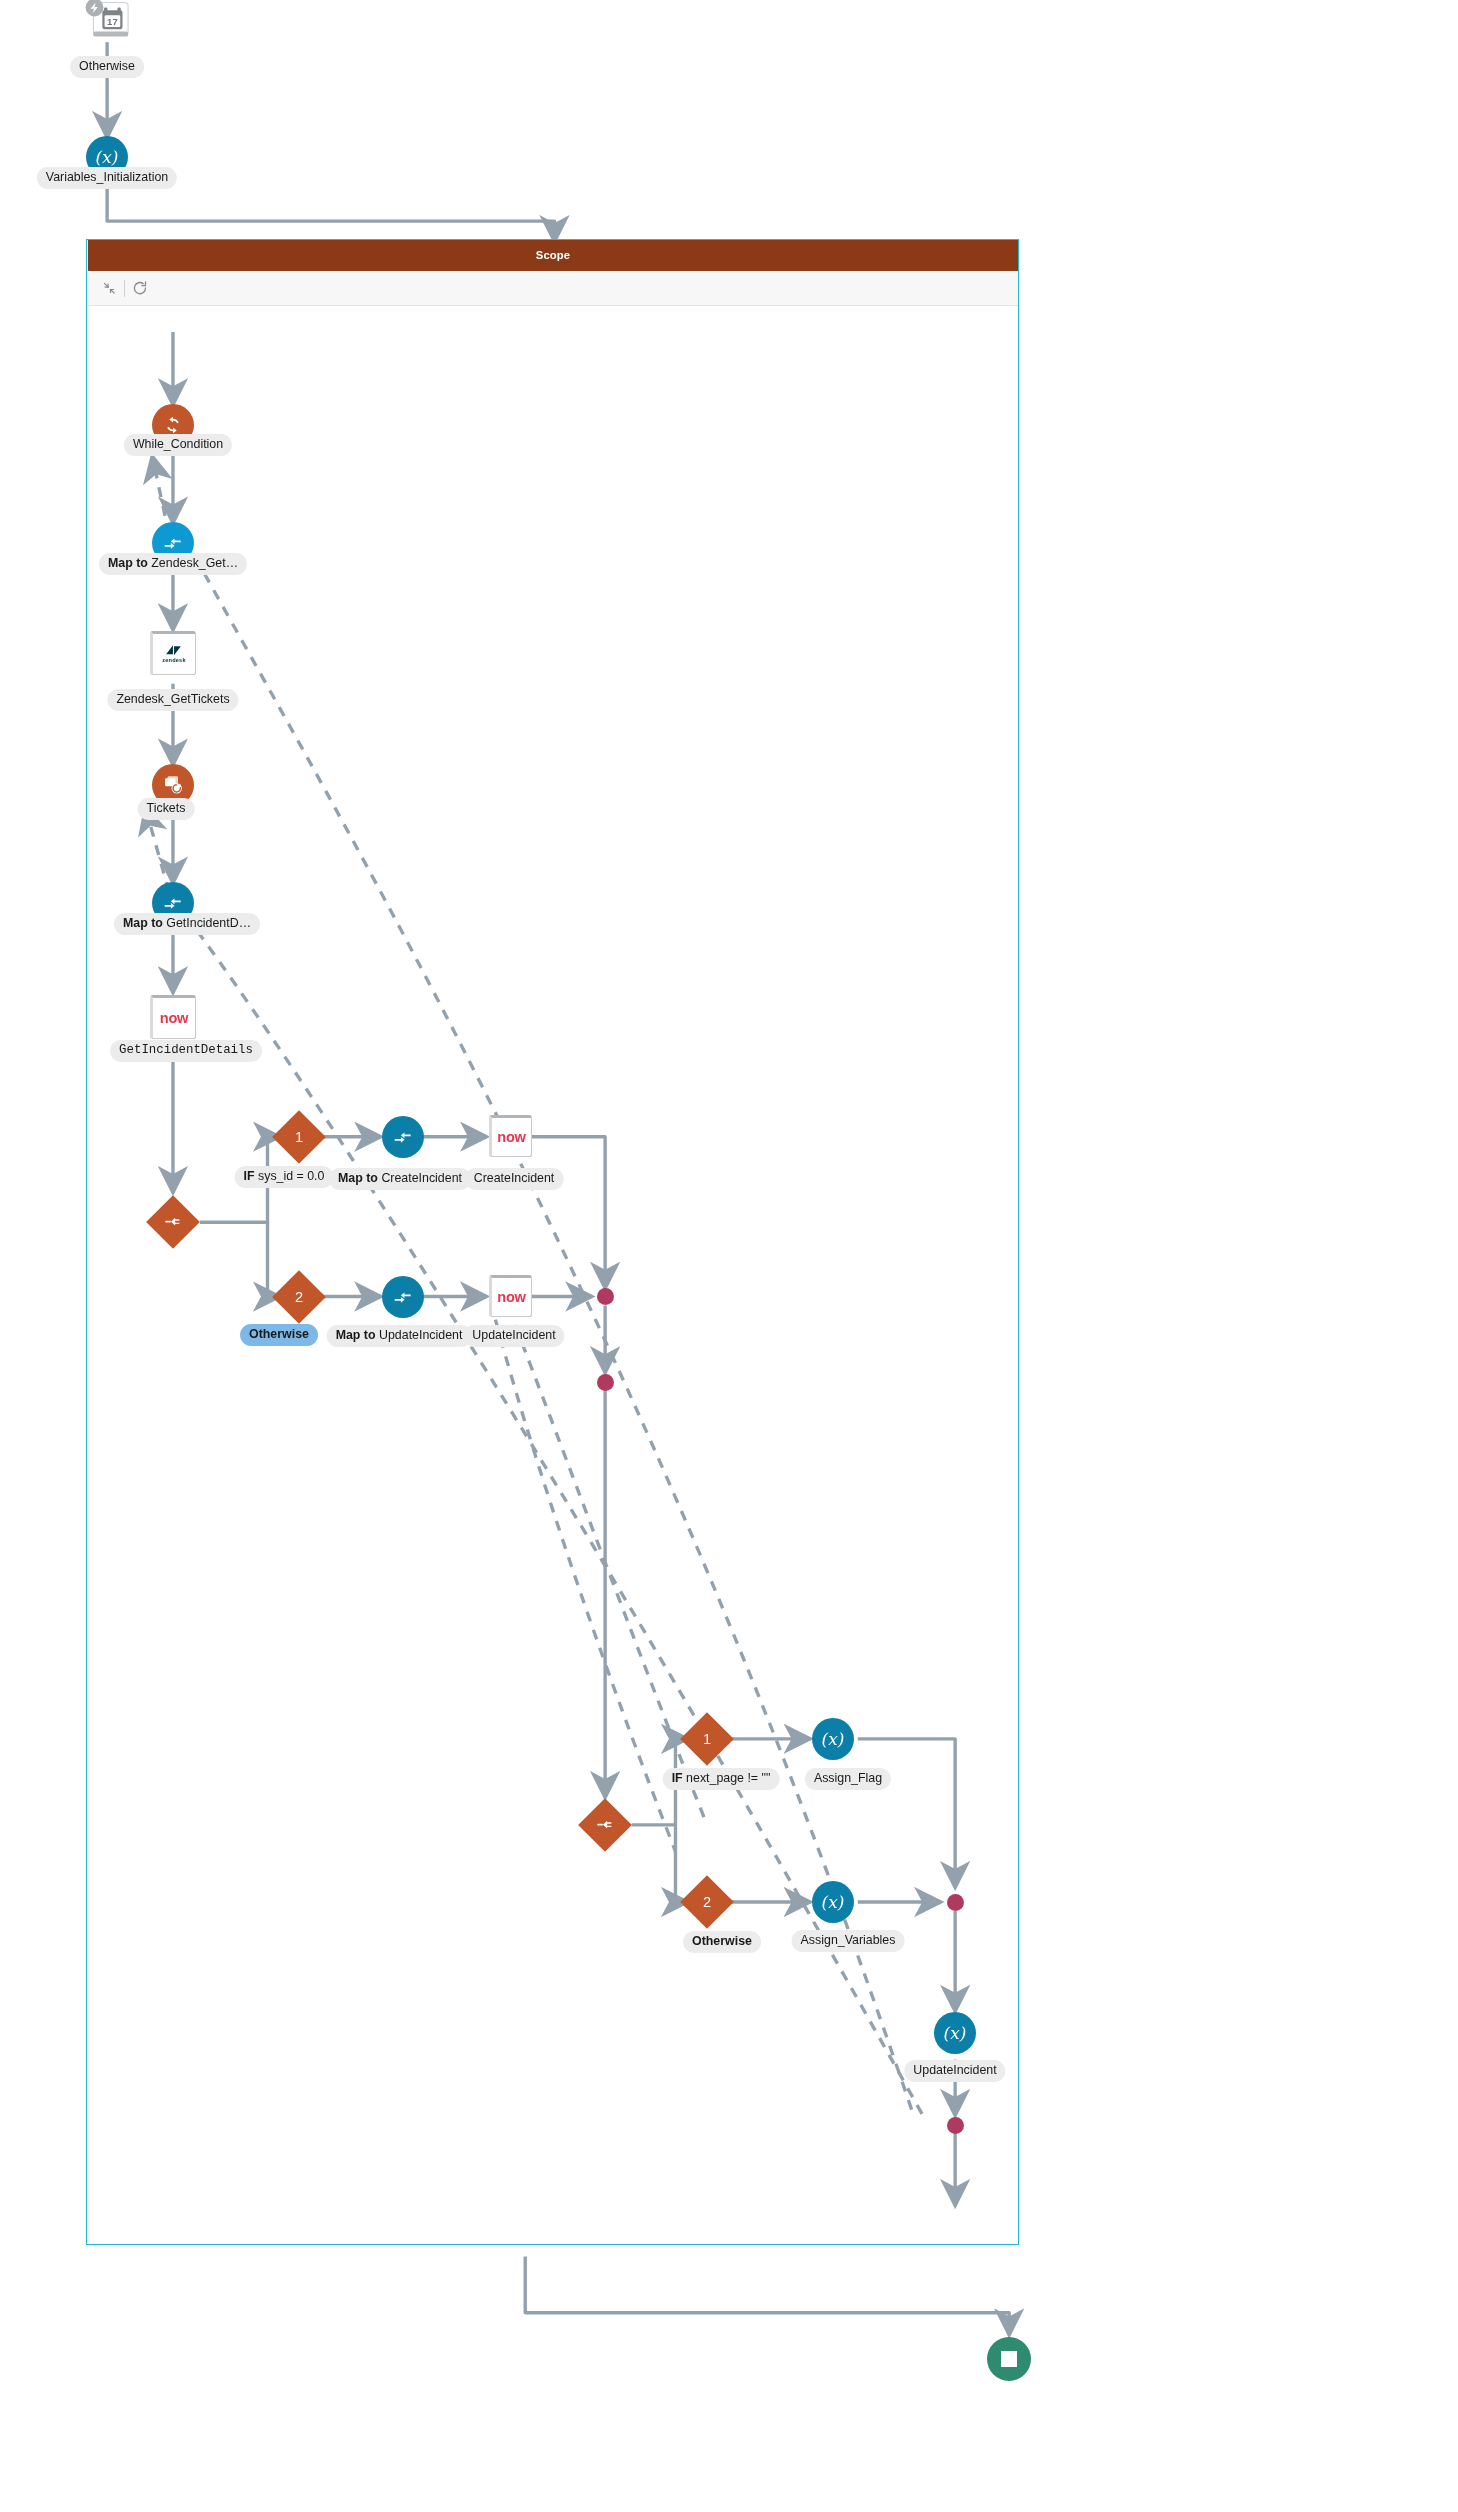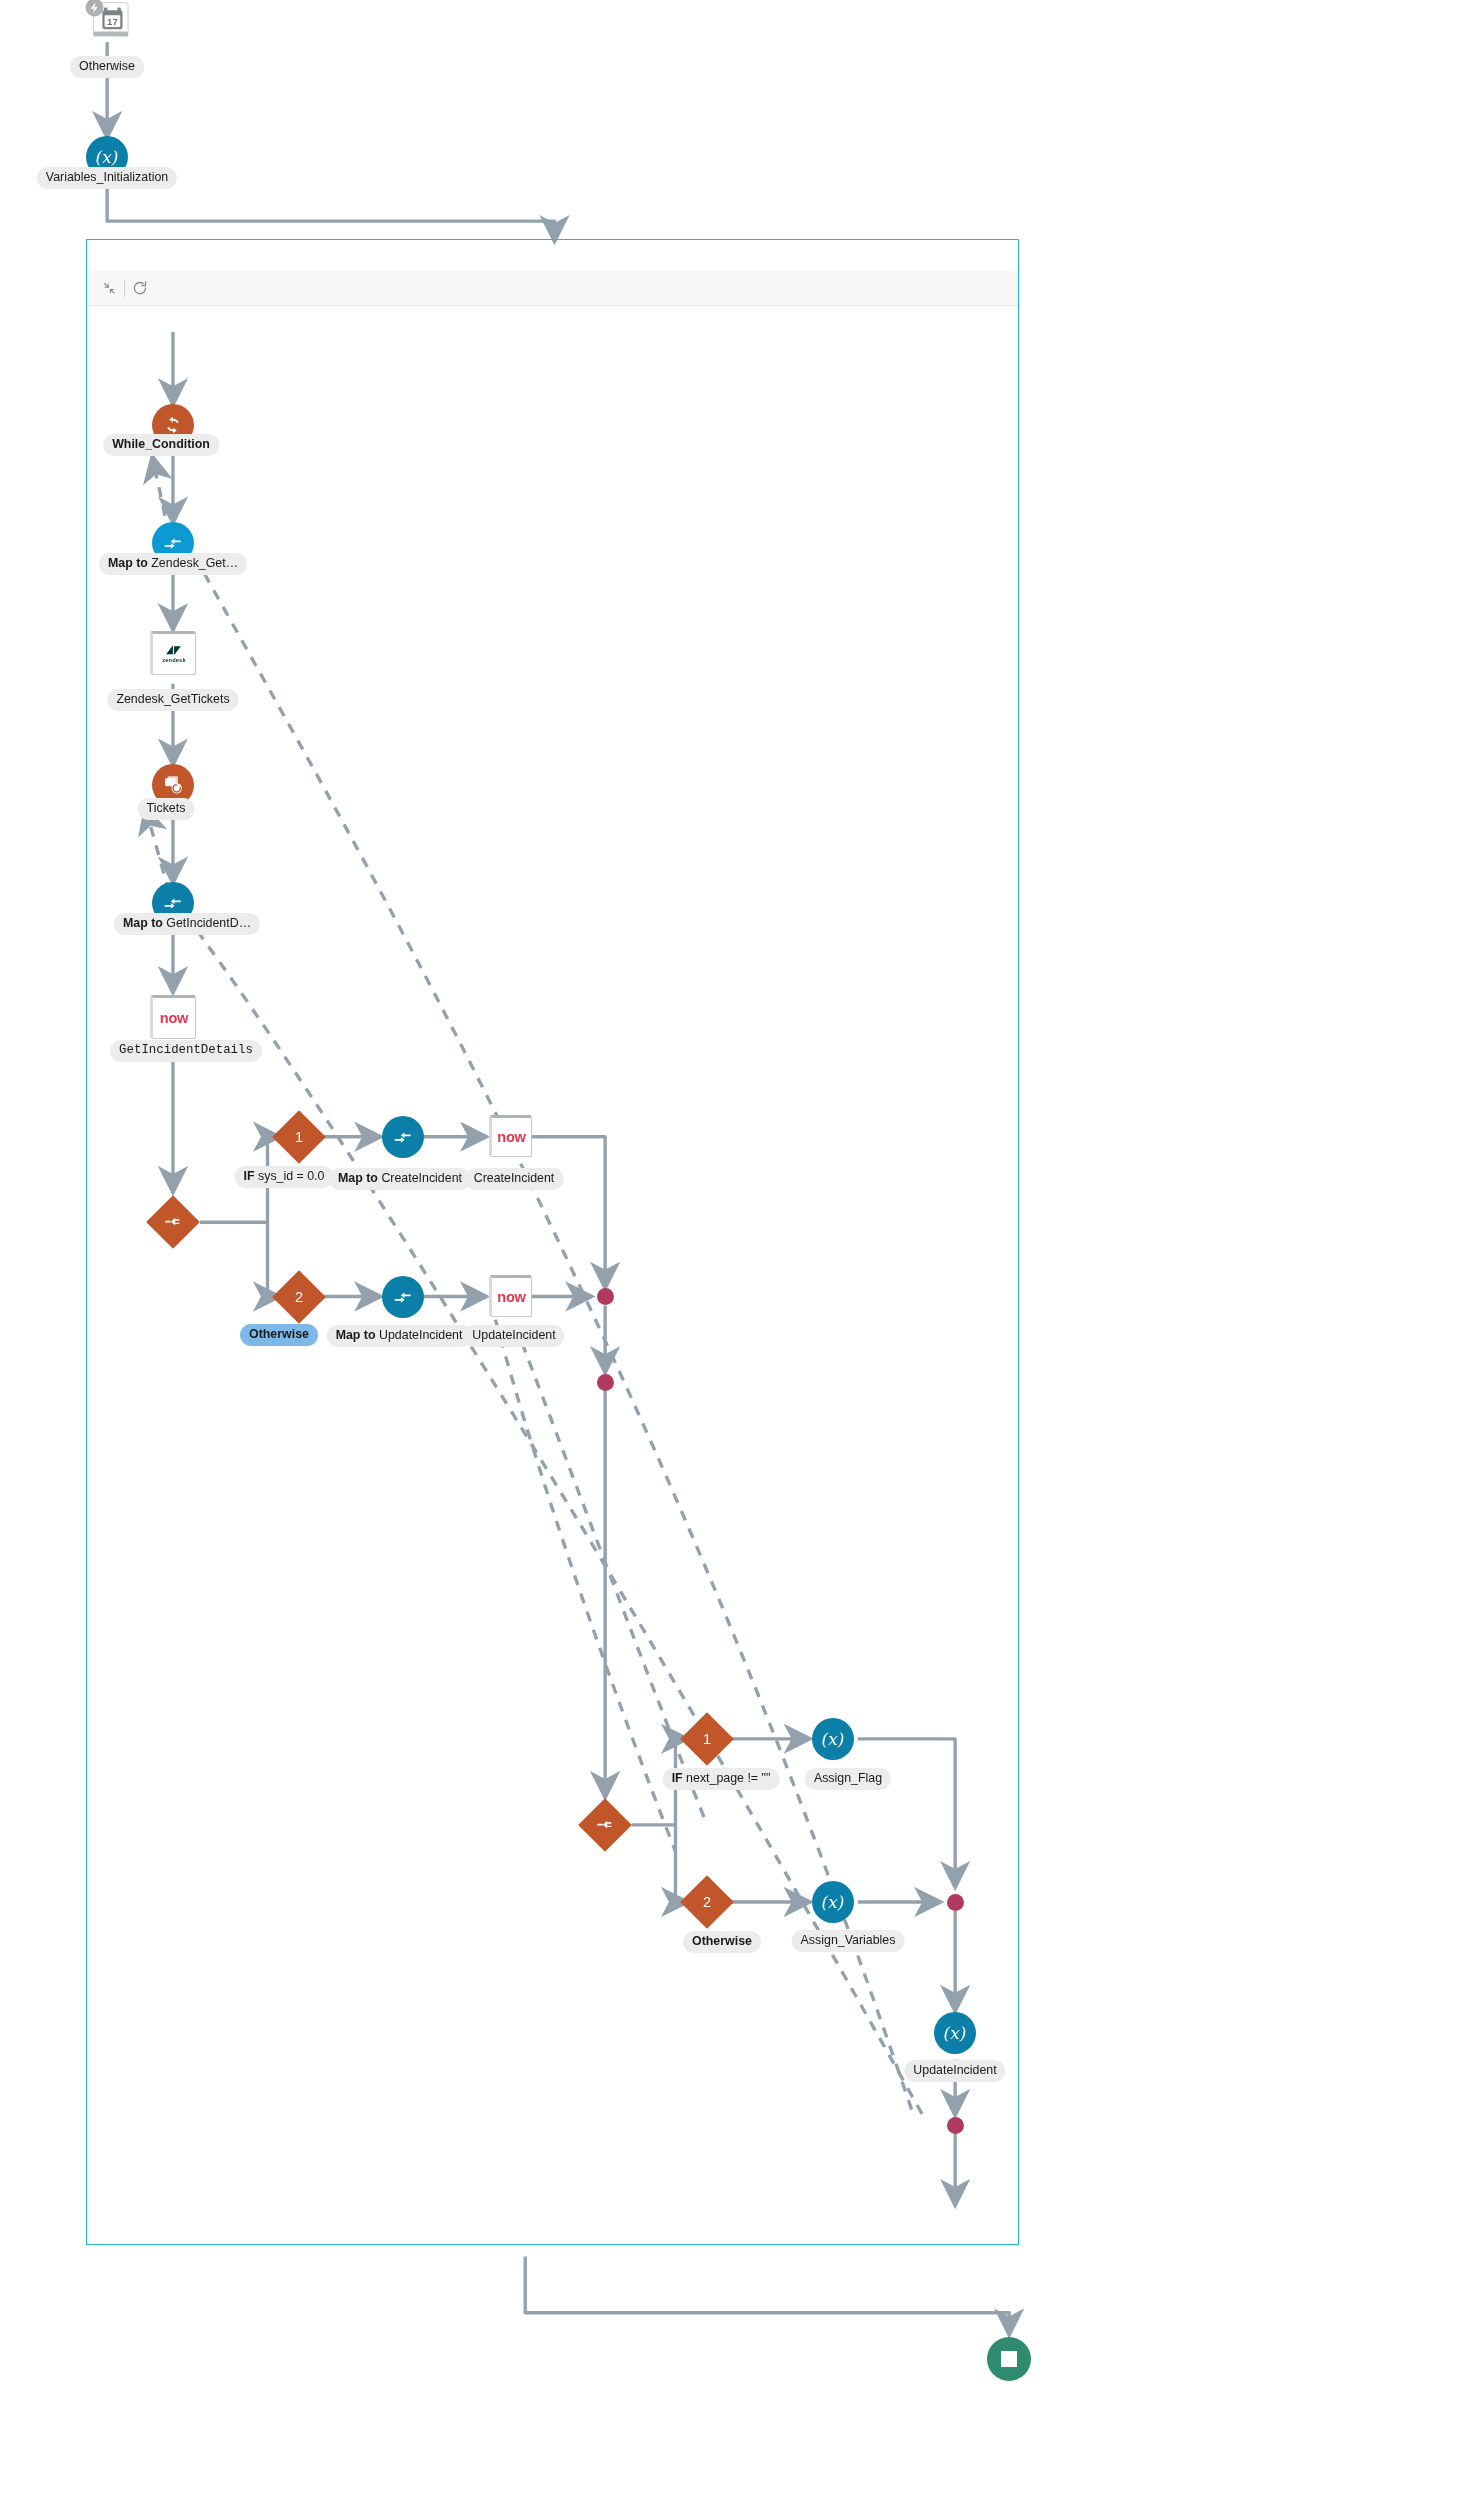--- a/index.html
+++ b/index.html
@@ -222,20 +222,23 @@
       <path d="M300,1585 L258,1435" marker-end="url(#arwd)"></path>
       <path d="M330,960 C600,1450 1150,2360 1620,3750"></path>
       <path d="M310,1600 C560,1930 1100,2790 1640,3760"></path>
       <path d="M915,2355 C995,2560 1130,2930 1255,3240"></path>
       <path d="M880,2345 C960,2640 1090,3010 1200,3290"></path>
     </g>
   </svg>
 
   <div class="scope-box" style="left:86px; top:239px; width:933px; height:2006px;"></div>
 
+  <div class="scope-header" style="left:88px; top:240px; width:930px; height:31px;">
+    <span>Scope</span>
+  </div>
 
   <div class="scope-toolbar" style="left:88px; top:271px; width:930px; height:35px;">
     <div class="tool-btn">
       <svg width="14.6" height="14.6" viewBox="0 0 24 24" fill="none" stroke="#8a8a8a" stroke-width="2" stroke-linecap="round">
         <path d="M4 4 L10 10"></path>
           <path d="M10 10 L10 5"></path>
           <path d="M10 10 L5 10"></path>
         <path d="M20 20 L14 14"></path>
           <path d="M14 14 L14 19"></path>
           <path d="M14 14 L19 14"></path>
@@ -269,21 +272,21 @@
     <span class="varglyph">(x)</span>
   </div>
   <div class="label" style="left:107px; top:167px;">Variables_Initialization</div>
 
   <div class="node circle-node c-orange" style="left:152px; top:404px; width:42px; height:42px;">
     <svg width="20" height="20" viewBox="0 0 24 24" fill="#ffffff">
       <path d="M12 4.5 a7.5 7.5 0 0 1 6.9 4.6 l-1.9 .75 A5.5 5.5 0 0 0 12 6.5 V9 L7.5 5.5 12 2 z"></path>
       <path d="M12 19.5 a7.5 7.5 0 0 1 -6.9 -4.6 l1.9 -.75 A5.5 5.5 0 0 0 12 17.5 V15 l4.5 3.5 L12 22 z"></path>
     </svg>
   </div>
-  <div class="label" style="left:161px; top:434px;font-weight:bold;">While_Condition</div>
+  <div class="label" style="left:178px; top:434px;">While_Condition</div>
 
   <div class="node circle-node c-lblue" style="left:152px; top:522px; width:42px; height:42px;">
     <svg width="21.4" height="21.4" viewBox="0 0 24 24" fill="#ffffff">
       <path d="M3 14.5 h7 v-2.2 l4 3.2 -4 3.2 V16.5 H3 z"></path>
       <path d="M21 9.5 h-7 V7.3 l-4 3.2 4 3.2 V11.5 h7 z"></path>
     </svg>
   </div>
   <div class="label bold-pre" style="left:173px; top:553px;"><b>Map to </b><span>Zendesk_Get…</span></div>
 
   <div class="app-card" style="left:150px; top:631px; width:46px; height:44px;">

